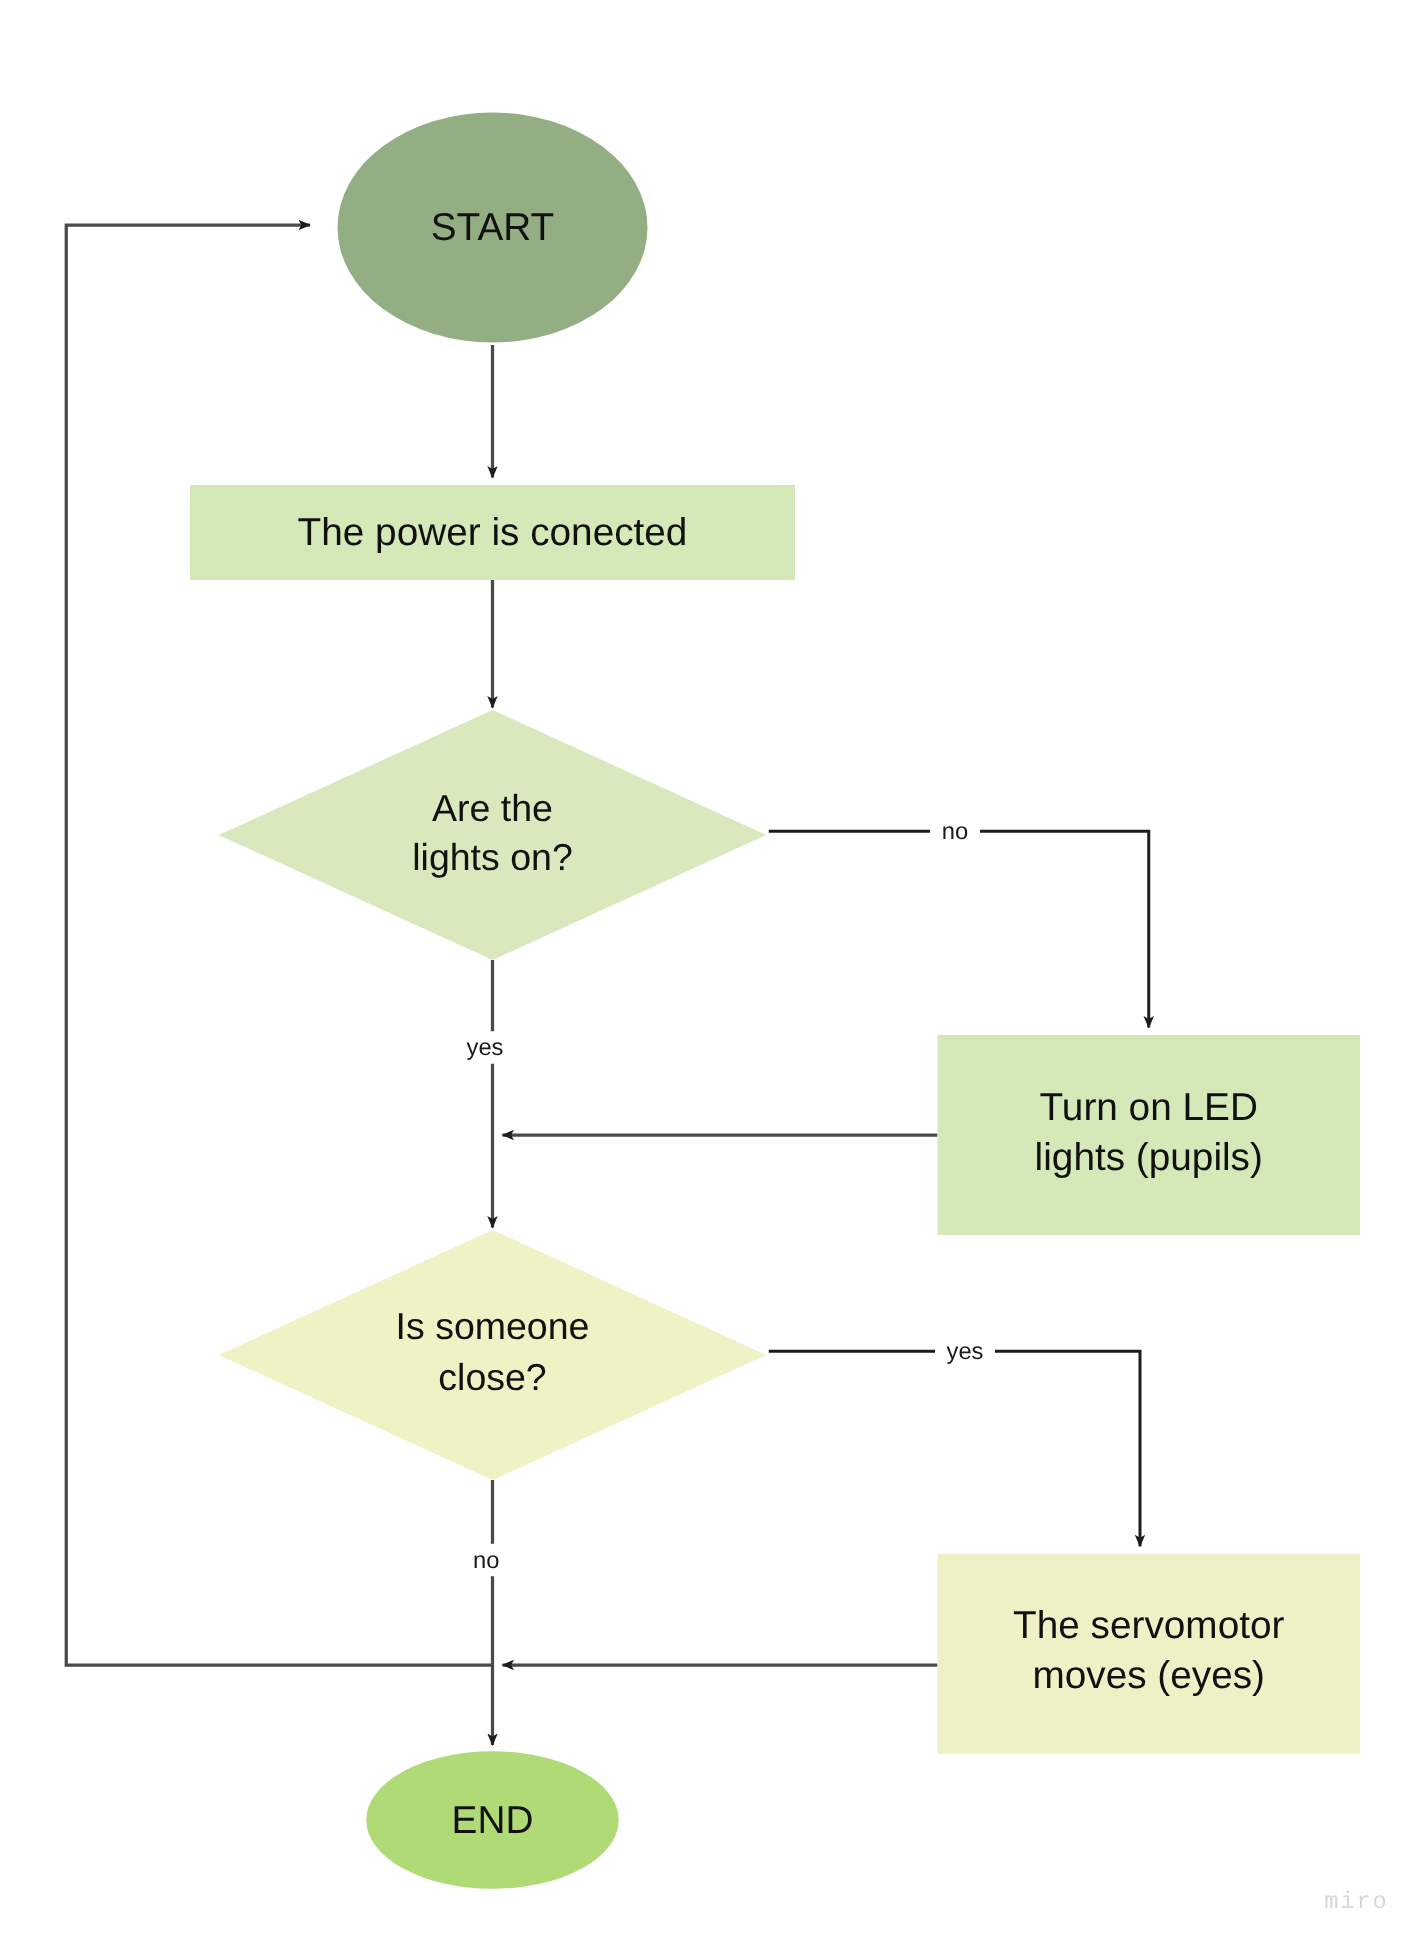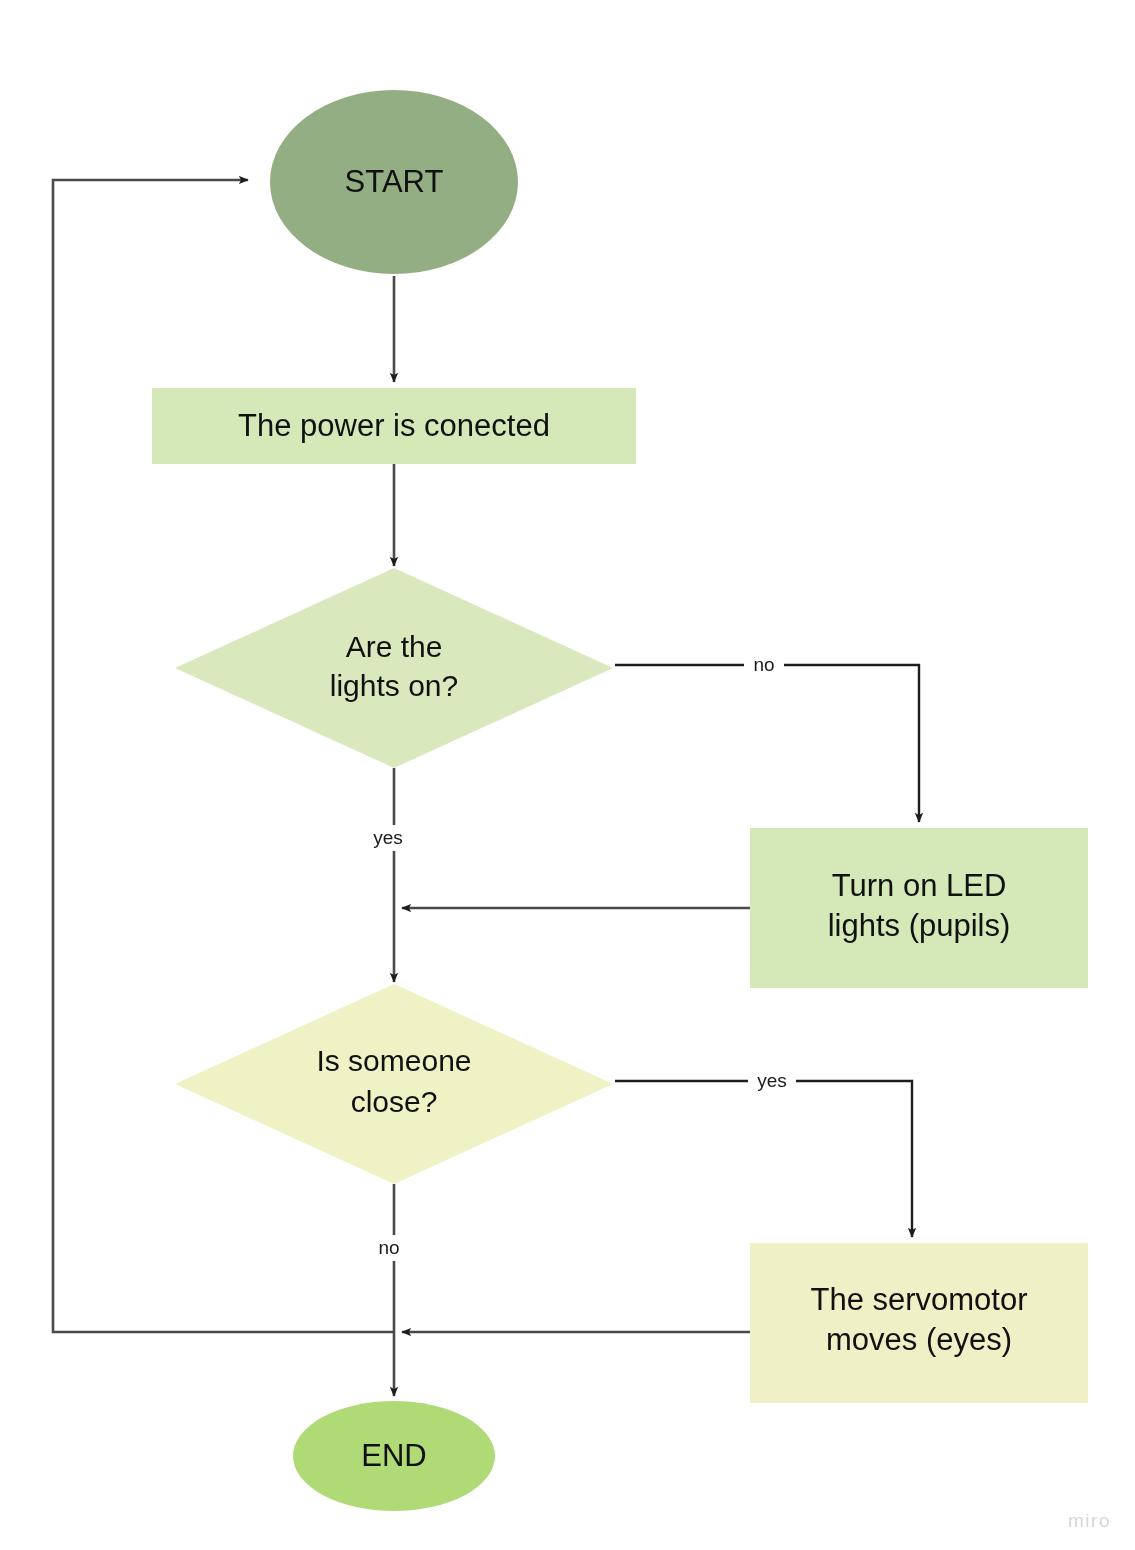--- a/index.html
+++ b/index.html
@@ -52,21 +52,21 @@
     stroke-width: 2.4;
     fill: none;
   }
   .label-bg {
     fill: #ffffff;
   }
   .watermark {
     position: absolute;
     right: 24px;
     bottom: 18px;
-    font-family: Liberation Sans, sans-serif;
+    font-family: Liberation Mono, monospace;
     font-size: 19px;
     letter-spacing: 1.5px;
     color: #d6d6dc;
     user-select: none;
   }
 </style>
 </head>
 <body>
 
 <div id="flow-root">

